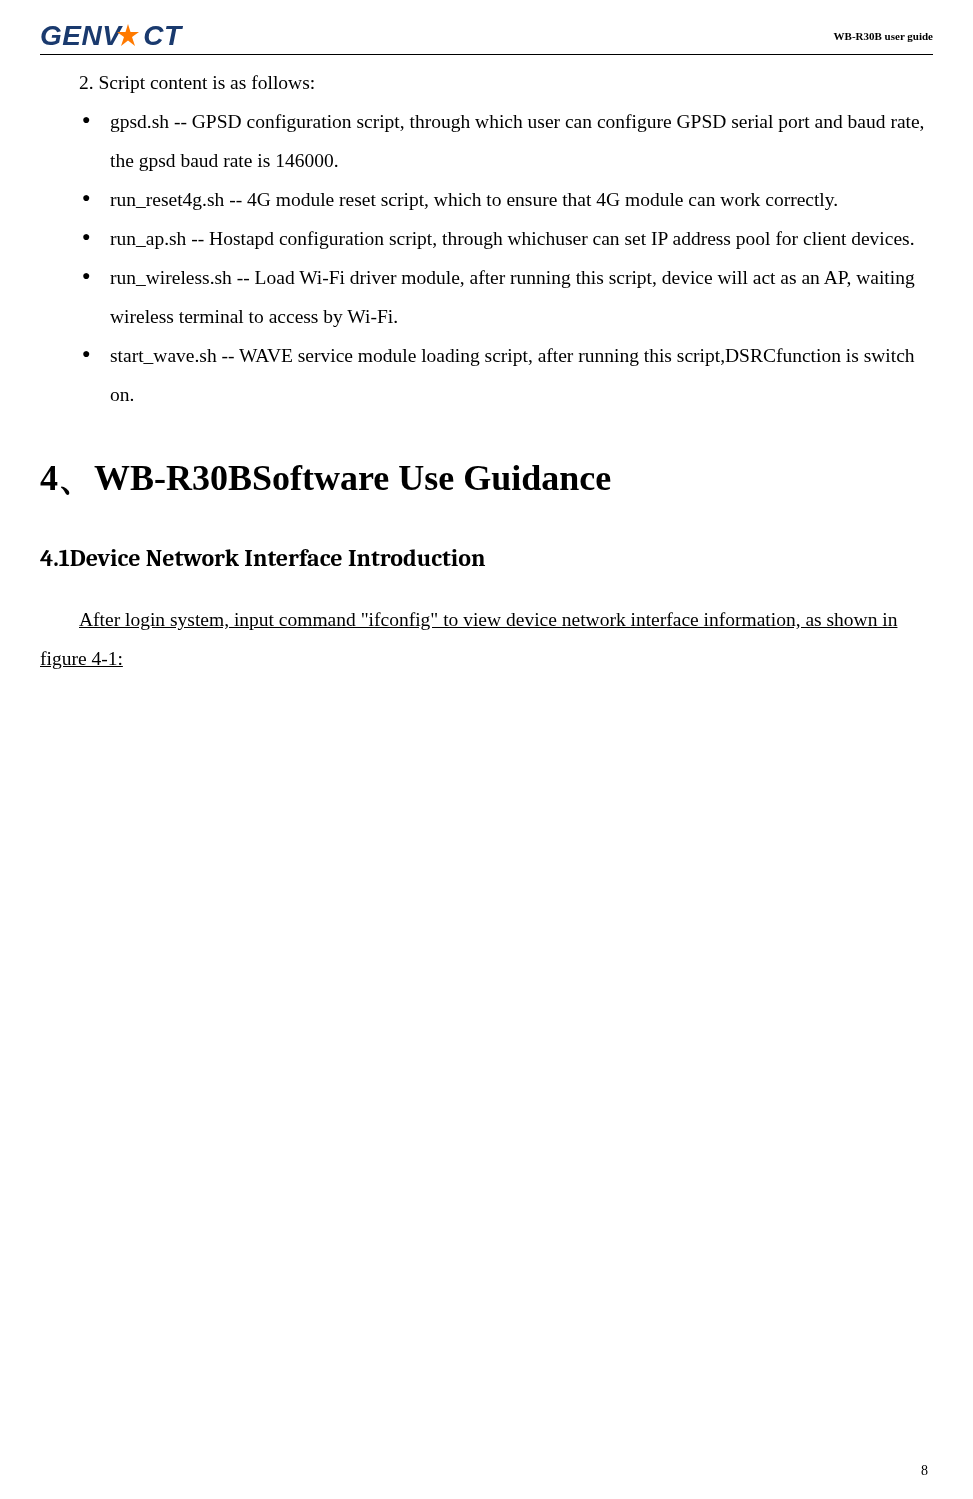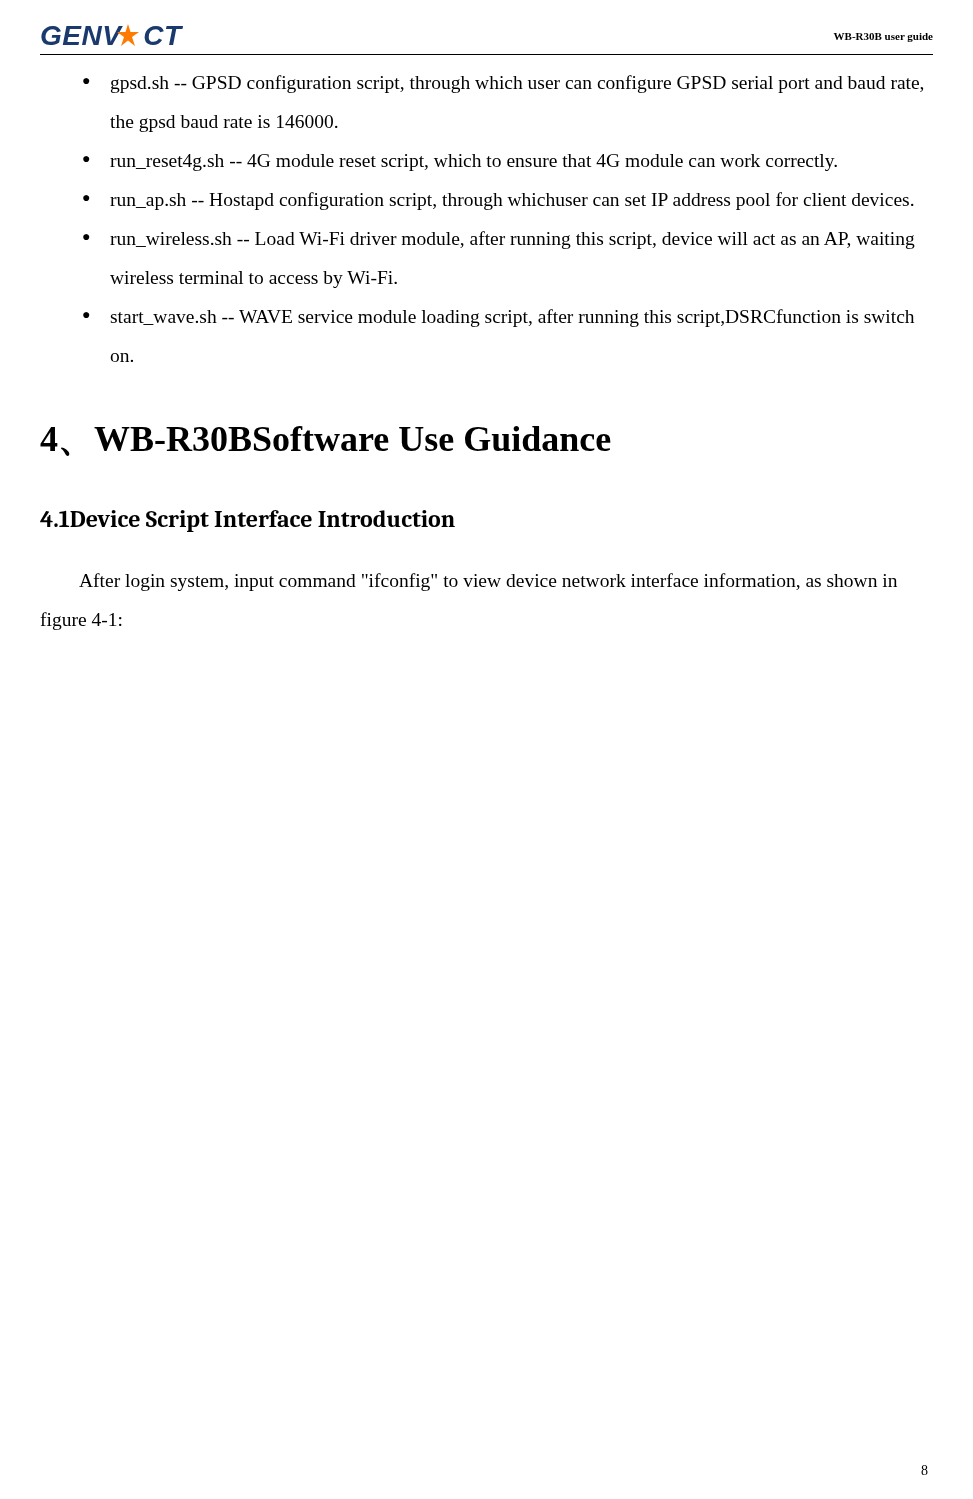--- a/index.html
+++ b/index.html
@@ -82,20 +82,21 @@
     h2.subsection {
       font-family: Cambria, Georgia, "Times New Roman", serif;
       font-size: 24px;
       font-weight: bold;
       margin-top: 20px;
       margin-bottom: 18px;
     }
     .para {
       text-indent: 2em;
       margin: 0;
+      text-decoration: underline;
     }
     .page-number {
       position: absolute;
       bottom: 20px;
       right: 45px;
       font-size: 14px;
     }
   </style>
 </head>
 <body>
@@ -108,29 +109,30 @@
         <svg viewBox="0 0 26 26" width="26" height="26">
           <polygon points="13,1 15.5,9 24,9 17,14 20,23 13,17.5 6,23 9,14 2,9 10.5,9" fill="#ff7a00"></polygon>
         </svg>
       </span>
       <span class="logo-text">CT</span>
     </div>
     <div class="header-title">WB-R30B user guide</div>
   </div>
 
   <div class="body-text">
+    <p class="intro-line">2. Script content is as follows:</p>
     <ul class="bullets">
       <li>gpsd.sh -- GPSD configuration script, through which user can configure GPSD serial port and baud rate, the gpsd baud rate is 146000.</li>
       <li>run_reset4g.sh -- 4G module reset script, which to ensure that 4G module can work correctly.</li>
       <li>run_ap.sh -- Hostapd configuration script, through whichuser can set IP address pool for client devices.</li>
       <li>run_wireless.sh -- Load Wi-Fi driver module, after running this script, device will act as an AP, waiting wireless terminal to access by Wi-Fi.</li>
       <li>start_wave.sh -- WAVE service module loading script, after running this script,DSRCfunction is switch on.</li>
     </ul>
 
     <h1 class="section">4、WB-R30BSoftware Use Guidance</h1>
 
-    <h2 class="subsection">4.1Device Script Interface Introduction</h2>
+    <h2 class="subsection">4.1Device Network Interface Introduction</h2>
 
     <p class="para">After login system, input command "ifconfig" to view device network interface information, as shown in figure 4-1:</p>
   </div>
 
   <div class="page-number">8</div>
 </div>
 
 </body></html>

